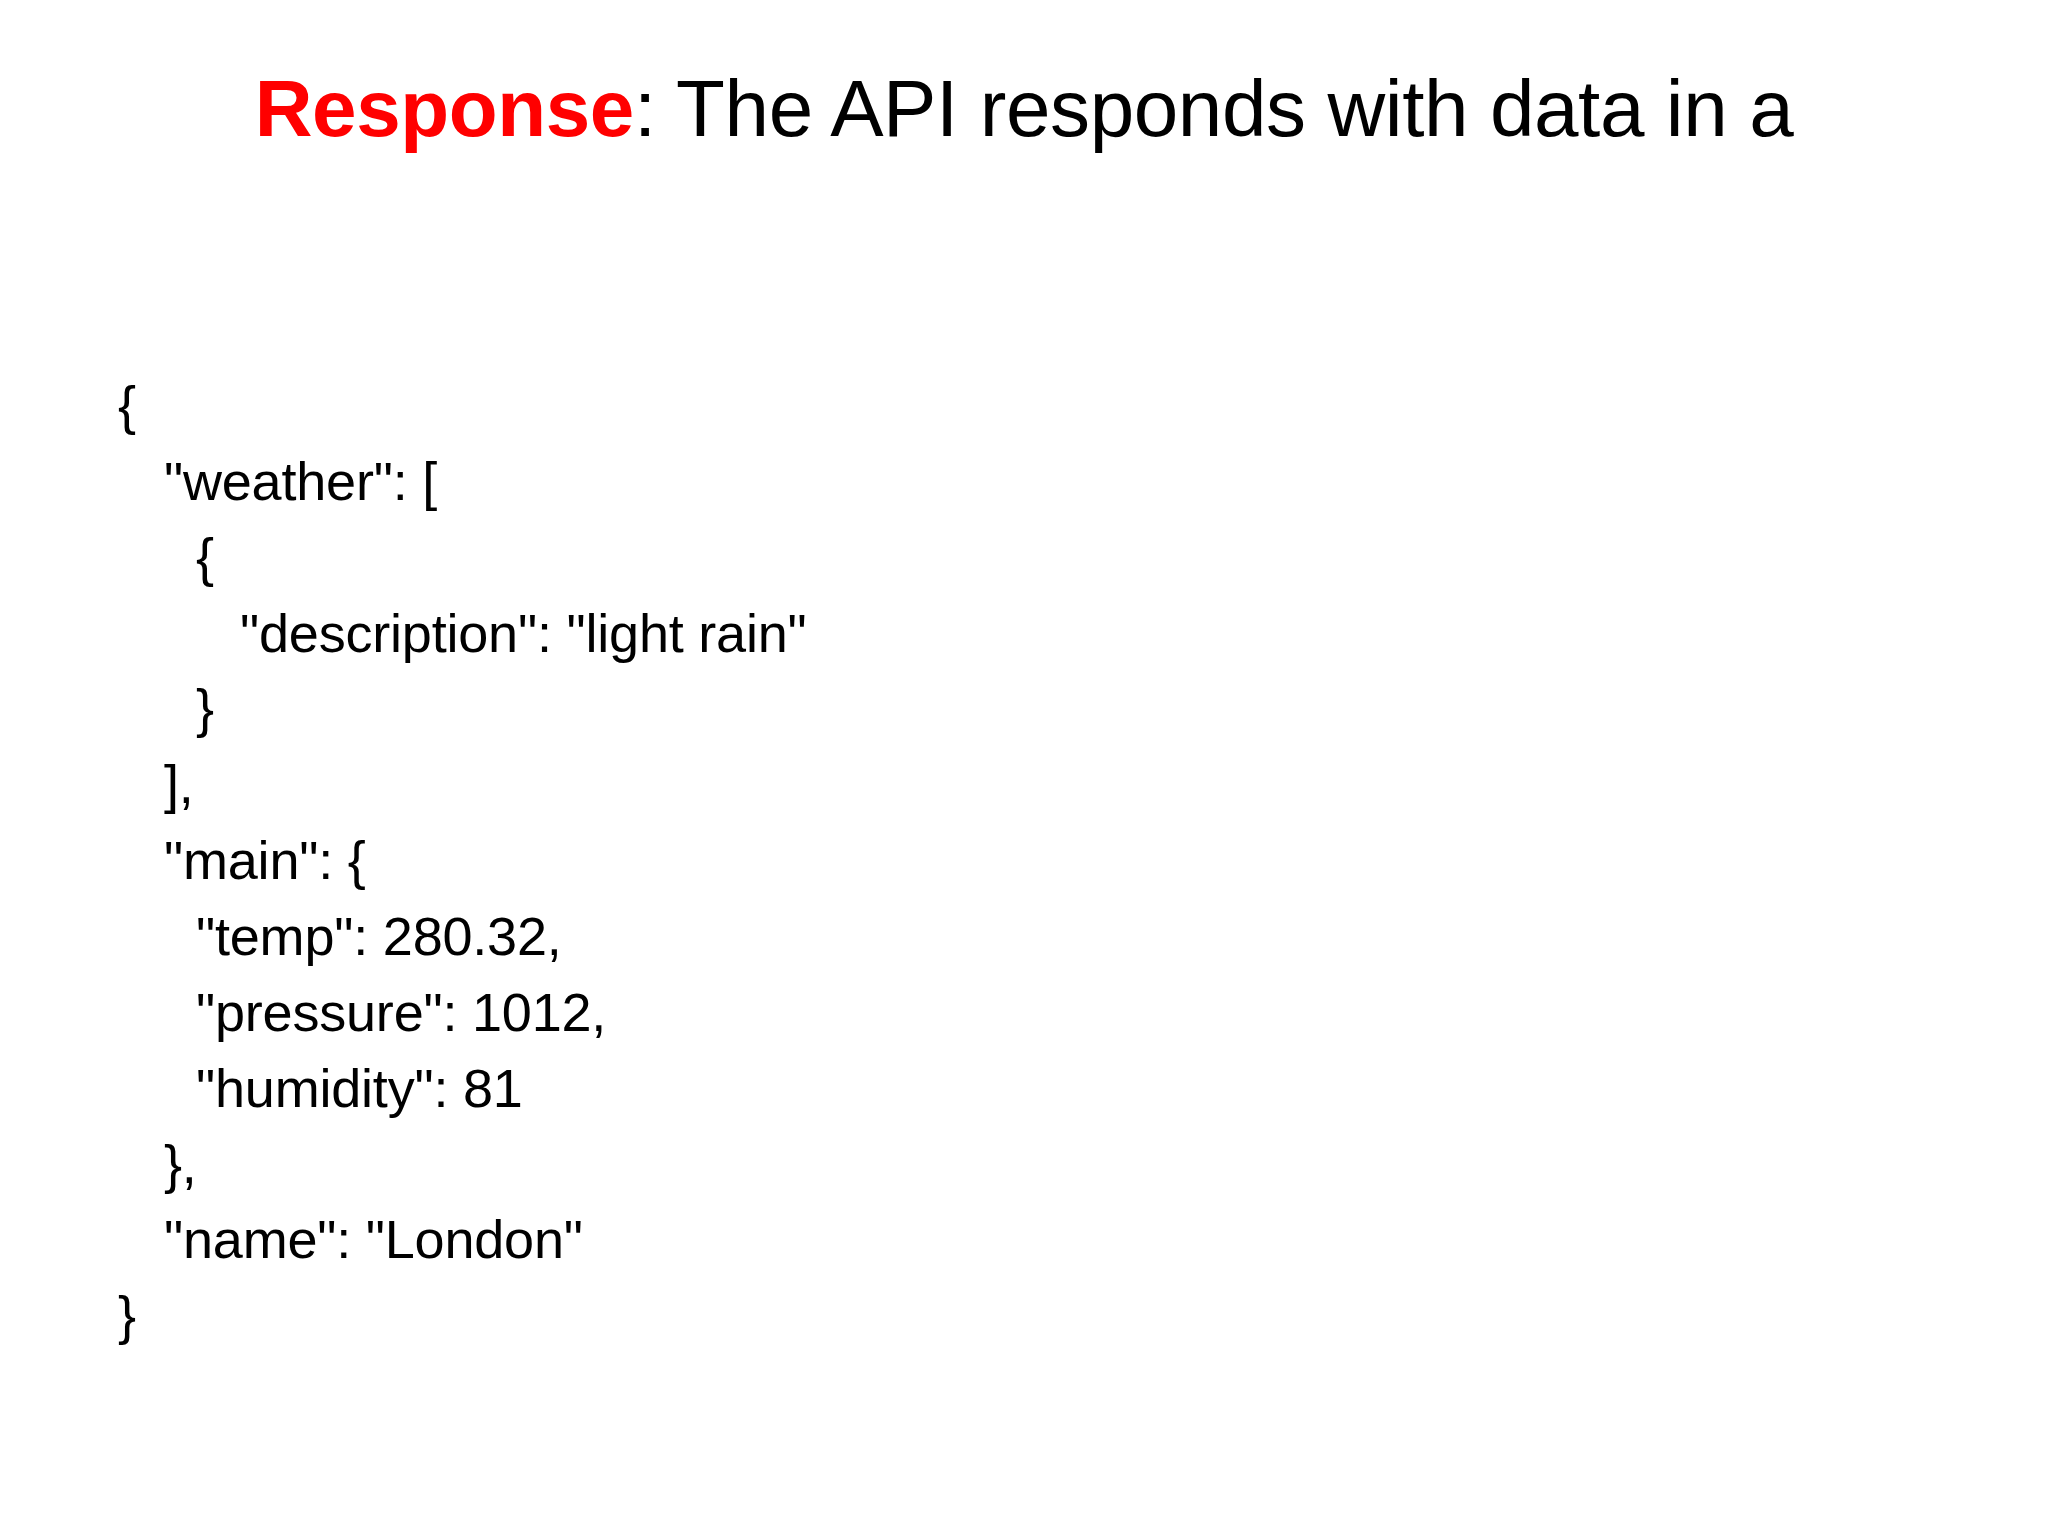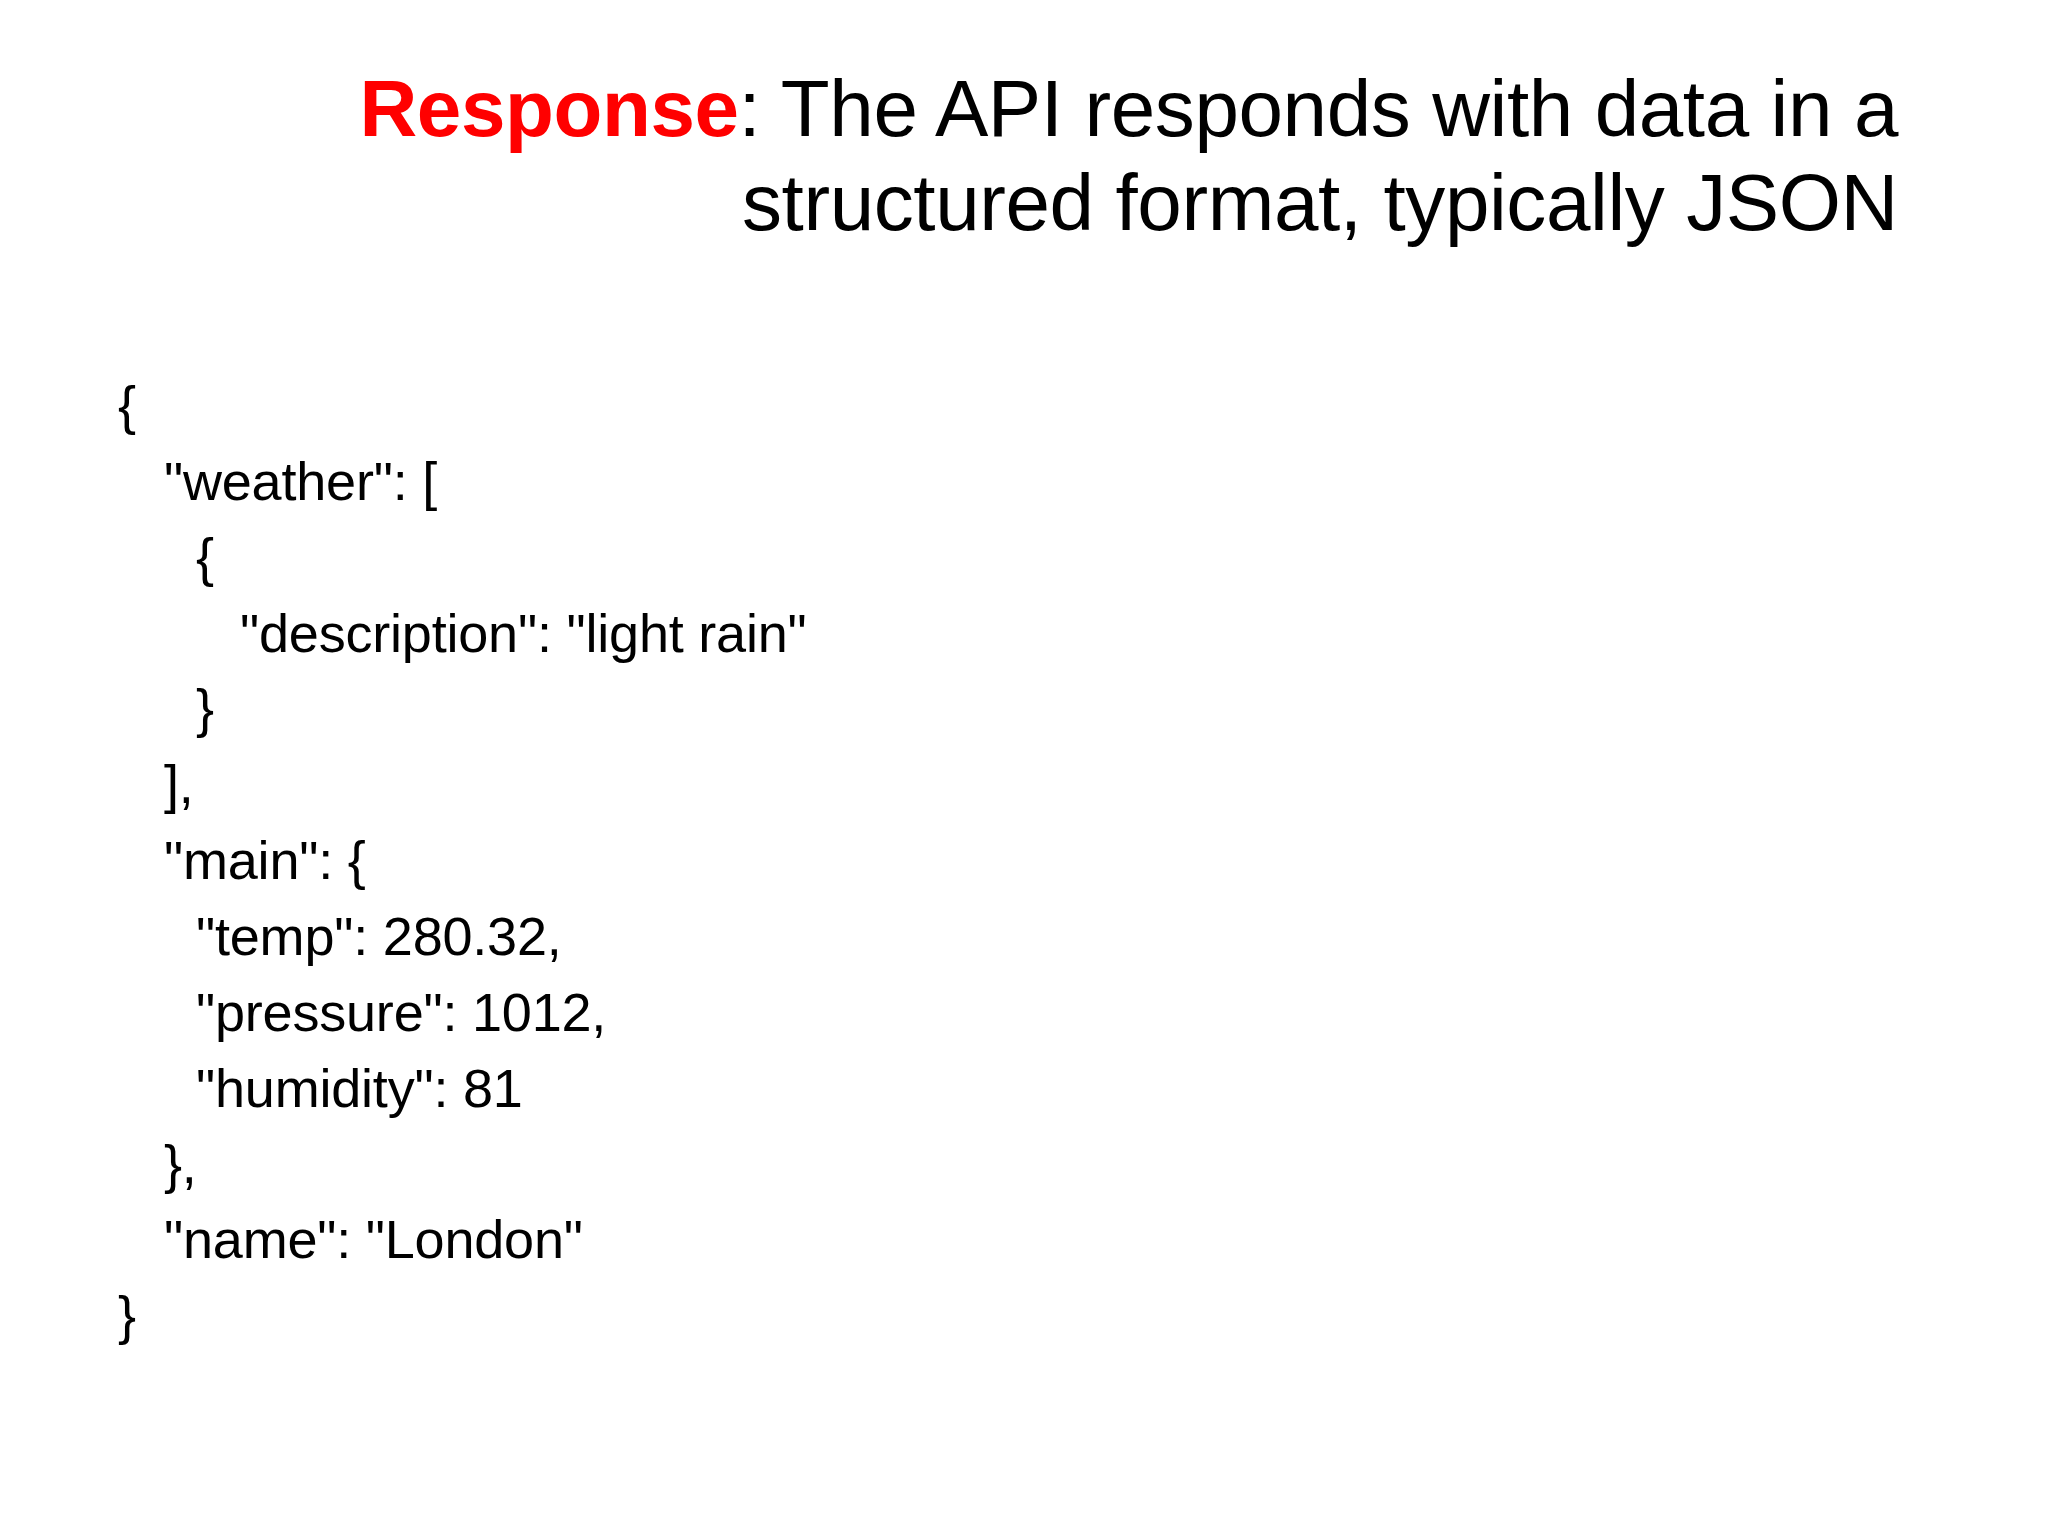--- a/index.html
+++ b/index.html
@@ -22,21 +22,21 @@
     background: #ffffff;
     box-sizing: border-box;
   }
 
   
   .title-block {
     position: absolute;
     left: 150px;
     top: 62px;
     width: 1748px;
-    text-align: right;
+    text-align: center;
   }
   .title-line {
     font-size: 80px;
     line-height: 1.18;
     font-weight: 400;
     letter-spacing: -0.4px;
     color: #000000;
     white-space: nowrap;
   }
   .title-emph {
@@ -64,21 +64,20 @@
   .ind-2 { padding-left: 78px; }
   .ind-3 { padding-left: 122px; }
 </style>
 </head>
 <body>
 
 <div class="slide">
 
   <div class="title-block">
     <div class="title-line"><span class="title-emph">Response</span><span>: The API responds with data in a</span></div>
-    <div class="title-line">structured format, typically JSON</div>
   </div>
 
   <div class="code-block">
     <div class="code-line ind-0">{</div>
     <div class="code-line ind-1">"weather": [</div>
     <div class="code-line ind-2">{</div>
     <div class="code-line ind-3">"description": "light rain"</div>
     <div class="code-line ind-2">}</div>
     <div class="code-line ind-1">],</div>
     <div class="code-line ind-1">"main": {</div>

